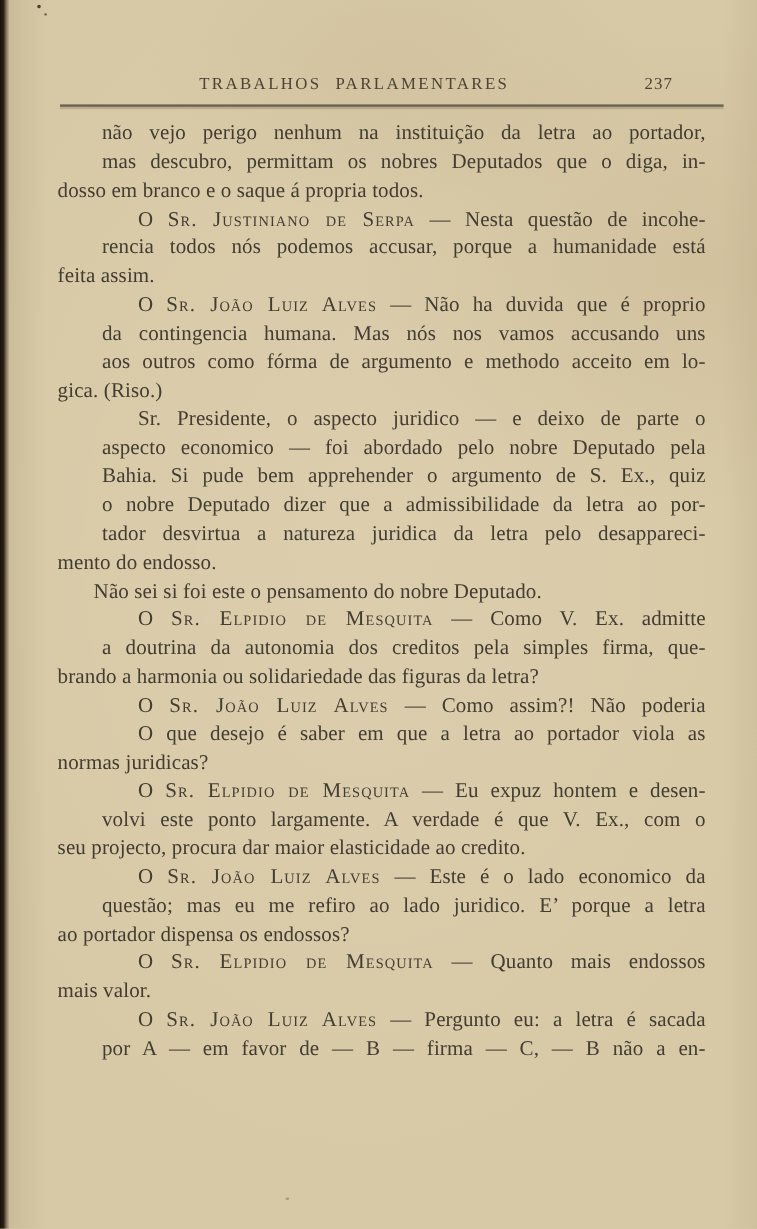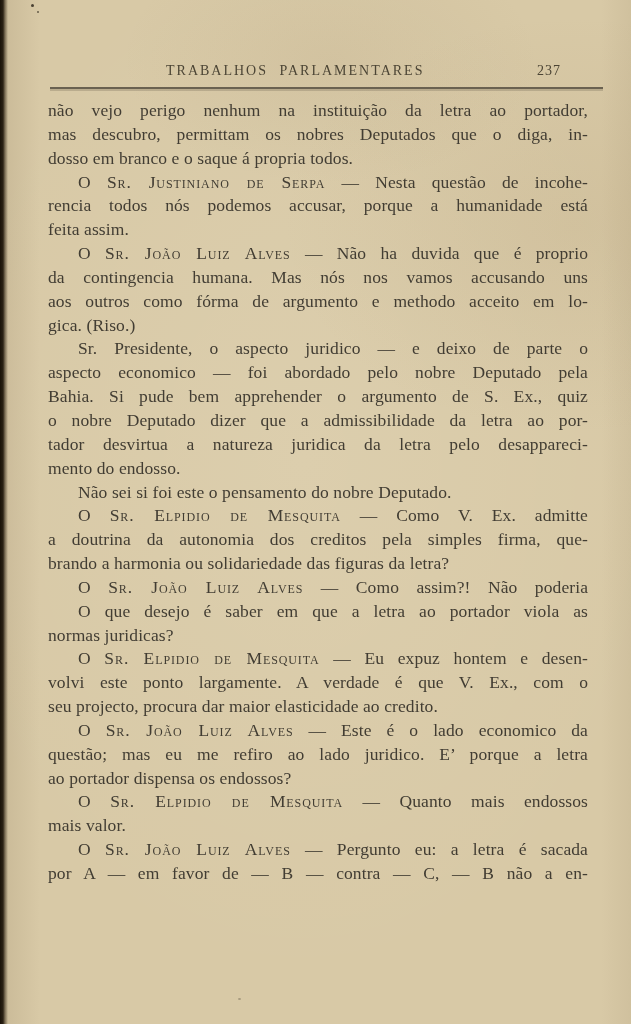--- a/index.html
+++ b/index.html
@@ -48,21 +48,21 @@
     box-shadow: 0 2px 0 rgba(106,97,80,0.28);
   }
 
   .text-block {
     position: absolute; left: 48px; top: 99px; width: 540px;
     font-size: 17.5px; line-height: 23.85px;
     color: #423d33;
     text-rendering: optimizeLegibility;
   }
   .line { white-space: normal; letter-spacing: 0.1px; }
-  .line.just { text-align: justify; text-align-last: justify; }
+  .line.just { text-align: justify; text-align-last: justify; margin-left: 37px; }
   .line.ind  { padding-left: 30px; }
   .sc { font-variant: small-caps; letter-spacing: 0.9px; }
   .i  { }
 </style>
 </head>
 <body>
 
 <div class="page">
   <div class="edge-strip"></div>
   <div class="speck speck-a"></div>
@@ -124,16 +124,16 @@
         <div class="line just ind"><span>O </span><span class="sc">Sr. João Luiz Alves</span><span> — Este é o lado economico da</span></div>
         <div class="line just"><span>questão; mas eu me refiro ao lado juridico. E’ porque a letra</span></div>
         <div class="line"><span>ao portador dispensa os endossos?</span></div>
       </div>
       <div>
         <div class="line just ind"><span>O </span><span class="sc">Sr. Elpidio de Mesquita</span><span> — Quanto mais endossos</span></div>
         <div class="line"><span>mais valor.</span></div>
       </div>
       <div>
         <div class="line just ind"><span>O </span><span class="sc">Sr. João Luiz Alves</span><span> — Pergunto eu: a letra é sacada</span></div>
-        <div class="line just"><span>por </span><span class="i">A</span><span> — em favor de — </span><span class="i">B</span><span> — contra — </span><span class="i">C,</span><span> — </span><span class="i">B</span><span> não a en-</span></div>
+        <div class="line just"><span>por </span><span class="i">A</span><span> — em favor de — </span><span class="i">B</span><span> — firma — </span><span class="i">C,</span><span> — </span><span class="i">B</span><span> não a en-</span></div>
       </div>
     </div>
 </div>
 
 </body></html>

